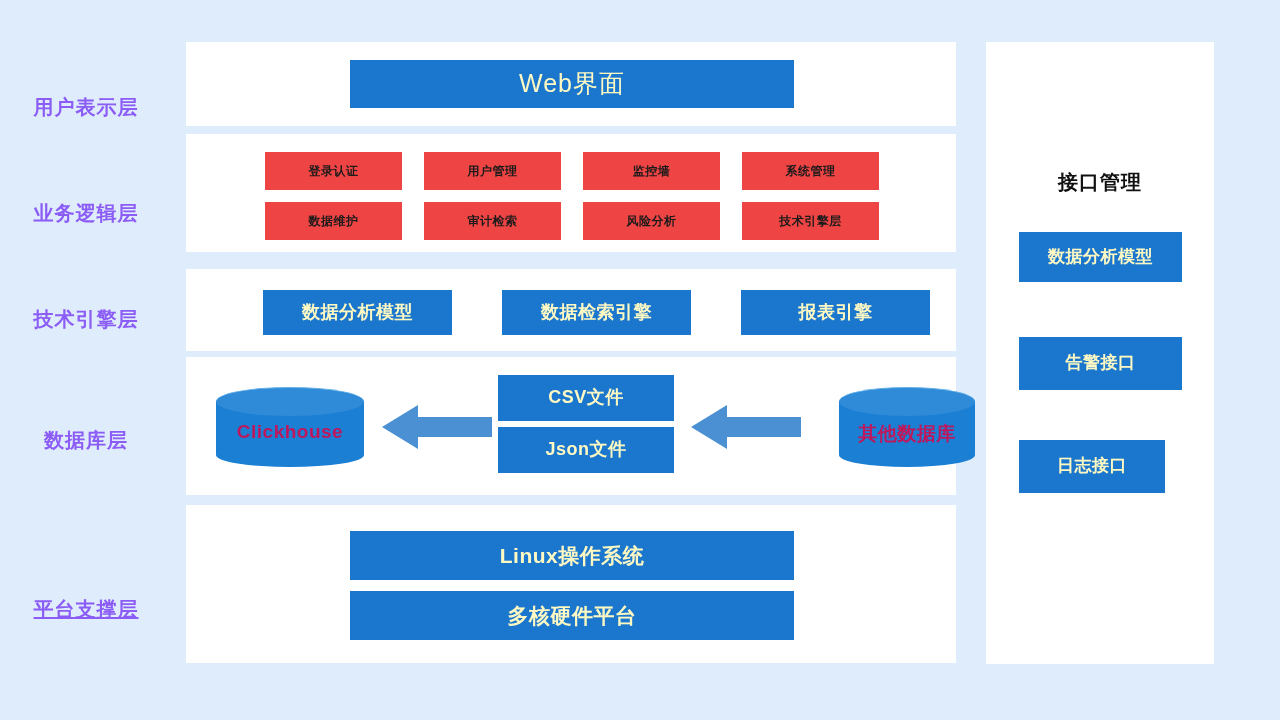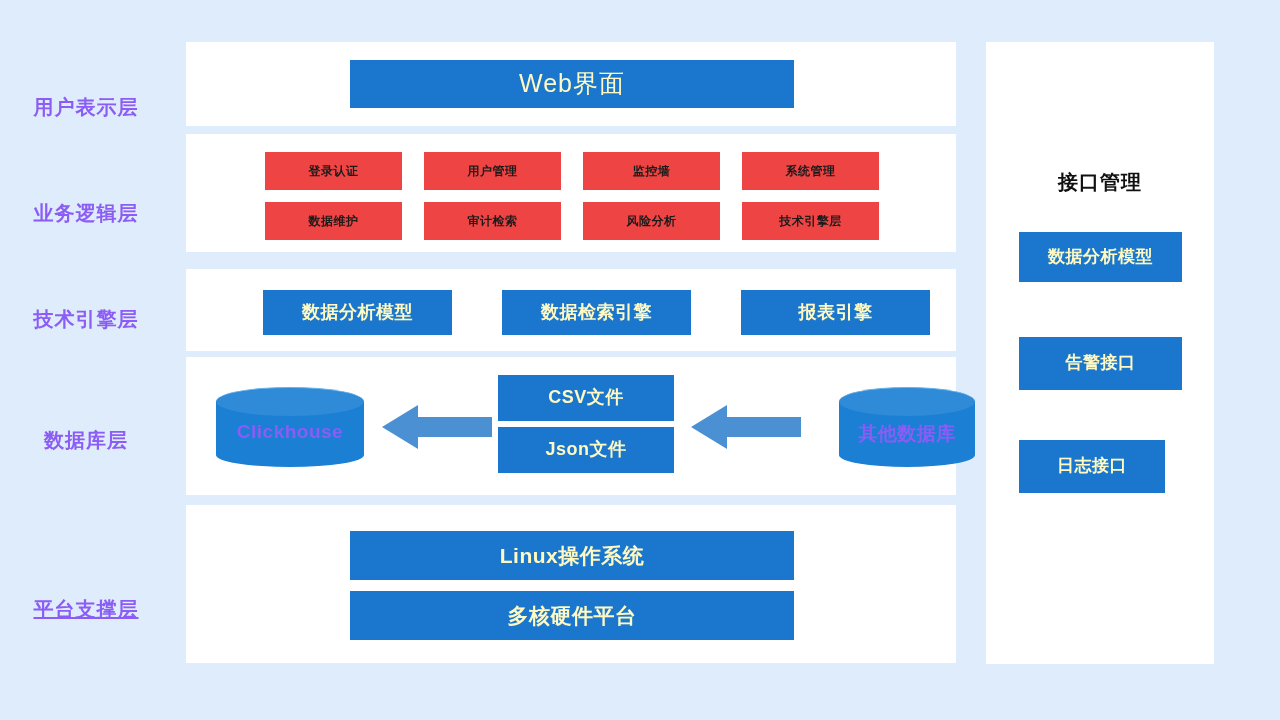--- a/index.html
+++ b/index.html
@@ -110,21 +110,21 @@
     width: 100%;
     background: #2f8ad8;
     border-radius: 50% / 50%;
     border-top: 1px solid #66b2e8;
   }
   .cyl-label {
     position: absolute;
     left: 0;
     width: 100%;
     text-align: center;
-    color: #8b5cf6;
+    color: #be185d;
     font-weight: bold;
     font-size: 19px;
     letter-spacing: 0.5px;
   }
 
   
   .arrow-left {
     position: absolute;
   }
 

